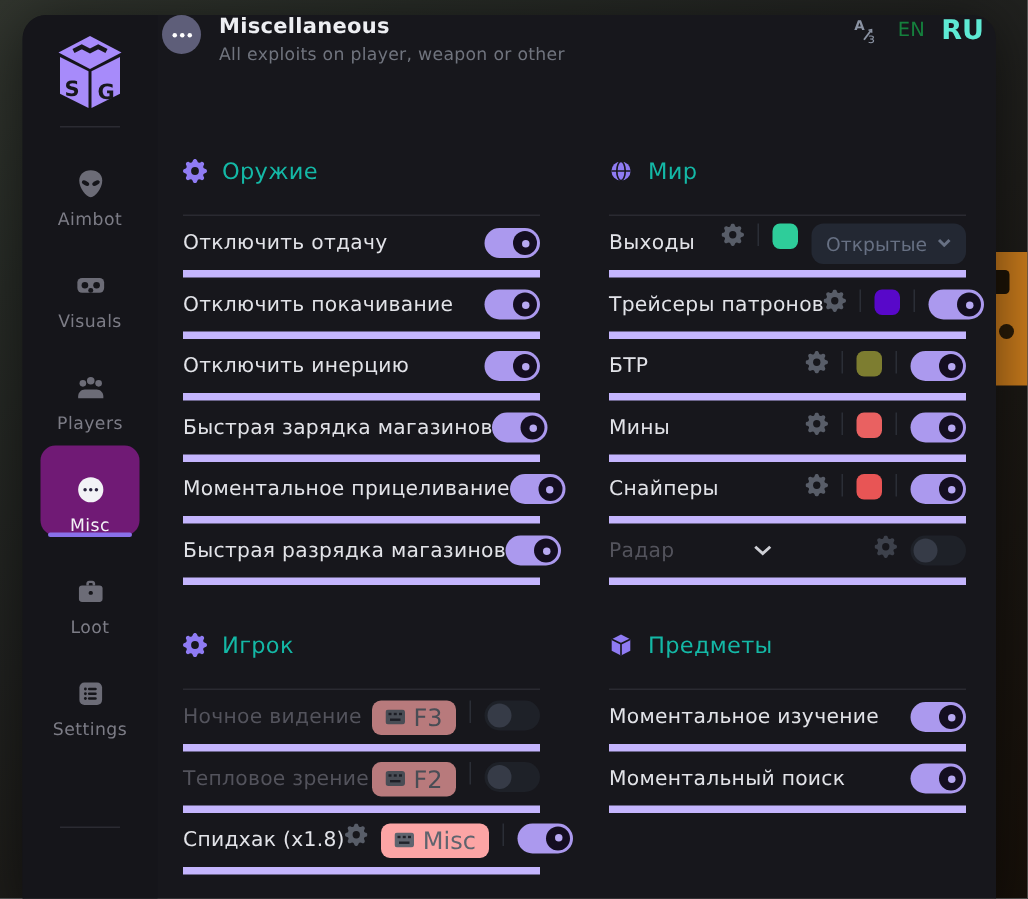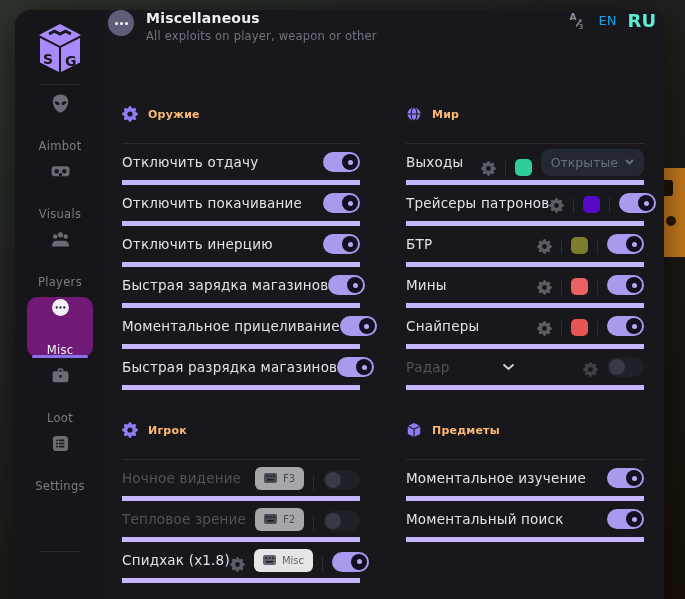--- a/index.html
+++ b/index.html
@@ -20,64 +20,64 @@
     box-shadow:0 4px 40px rgba(0,0,0,.55);
   }
 
   
   .sidebar { width:90px; background:#15151a; flex-shrink:0; display:flex; flex-direction:column; align-items:center; padding-top:12px; }
   .logo { width:48px; height:52px; margin-bottom:10px; }
   .sdiv { width:40px; height:1px; background:#2b2b32; }
   .sdiv.bottom { margin-top:58px; }
   .nav-item {
     width:66px; height:60px; margin-top:8px; border-radius:10px; position:relative;
-    display:flex; flex-direction:column; align-items:center; justify-content:space-between; gap:6px;
+    display:flex; flex-direction:column; align-items:center; justify-content:flex-end; gap:6px;
     color:#7c7c86; cursor:pointer;
   }
   .nav-item svg { width:21px; height:21px; fill:#6c6c77; }
   .nav-label { font-size:11.5px; letter-spacing:.3px; }
   .nav-item.active { background:#701a75; color:#f2f2f6; }
   .nav-item.active svg { fill:#f2f2f6; }
   .nav-item.active::after { content:""; position:absolute; left:5px; right:5px; bottom:-1px; height:3px; border-radius:2px; background:#8a70ea; }
 
   
   .main { flex:1; display:flex; flex-direction:column; min-width:0; }
   .header { height:72px; display:flex; align-items:flex-start; padding:0 8px 0 3px; gap:12px; }
   .avatar { width:26px; height:26px; border-radius:50%; background:#5e5e79; display:flex; align-items:center; justify-content:center; gap:2px; flex-shrink:0; }
   .avatar i { width:3px; height:3px; border-radius:50%; background:#fff; }
   .h-title { font-size:14px; font-weight:bold; color:#edeef2; letter-spacing:.2px; }
   .h-sub { font-size:11.5px; color:#70747e; margin-top:3px; letter-spacing:.2px; }
   .lang { margin-left:auto; display:flex; align-items:center; gap:11px; }
-  .lang-en { font-size:13px; color:#0ea5e9; cursor:pointer; }
+  .lang-en { font-size:13px; color:#15803d; cursor:pointer; }
   .lang-ru { font-size:18px; color:#5eead4; font-weight:bold; cursor:pointer; }
 
   .columns { display:flex; gap:46px; padding:0 20px 0 17px; }
   .col { flex:1; min-width:0; }
 
   .sec-head { display:flex; align-items:center; gap:10px; height:24px; margin-top:20px; }
   .sec-head.second { margin-top:28px; }
-  .sec-title { font-size:11px; font-weight:700; color:#fdba74; letter-spacing:.2px; }
+  .sec-title { font-size:15px; font-weight:400; color:#14b8a6; letter-spacing:.2px; }
   .sec-div { height:1px; background:#2a2a31; margin-top:17px; }
   .sec-icon { width:16px; height:16px; flex-shrink:0; }
 
   .row { height:41px; border-bottom:5px solid #c4b5fd; display:flex; align-items:center; }
   .row-label { font-size:13.5px; color:#e2e3e8; letter-spacing:.2px; white-space:nowrap; }
   .row.dim .row-label { color:#53535c; }
-  .controls { margin-left:auto; display:flex; align-items:flex-end; column-gap:9px; }
+  .controls { margin-left:auto; display:flex; align-items:flex-start; column-gap:9px; }
   .vdiv { width:1px; height:15px; background:#2b2e36; }
 
   .gear { width:15px; height:15px; fill:#585d68; cursor:pointer; flex-shrink:0; }
   .row.dim .gear { fill:#3d414b; }
 
   .swatch { width:17px; height:17px; border-radius:5px; cursor:pointer; flex-shrink:0; }
 
   .dropdown { height:27px; padding:0 10px; background:#232833; border-radius:8px; display:flex; align-items:center; gap:7px; color:#677083; font-size:12.5px; cursor:pointer; }
   .dropdown svg { width:9px; height:6px; stroke:#677083; stroke-width:2; fill:none; }
 
-  .kbd { height:23px; padding:0 9px; background:#e5e5e5; border-radius:6px; display:flex; align-items:center; gap:6px; color:#5f646e; font-size:10px; cursor:pointer; }
+  .kbd { height:23px; padding:0 9px; background:#fca5a5; border-radius:6px; display:flex; align-items:center; gap:6px; color:#5f646e; font-size:16px; cursor:pointer; }
   .kbd svg { width:13px; height:10px; }
   .row.dim .kbd { opacity:.7; }
 
   .toggle { width:37px; height:20px; border-radius:10px; position:relative; cursor:pointer; flex-shrink:0; }
   .toggle .knob { position:absolute; top:2px; width:16px; height:16px; border-radius:50%; }
   .toggle.on { background:#ab99ee; }
   .toggle.on .knob { right:2px; background:#140e20; }
   .toggle.on .knob::after { content:""; position:absolute; left:5.5px; top:5.5px; width:5px; height:5px; border-radius:50%; background:#b7a8f2; }
   .toggle.off { background:#23262e; }
   .toggle.off .knob { left:2px; background:#454c59; }

